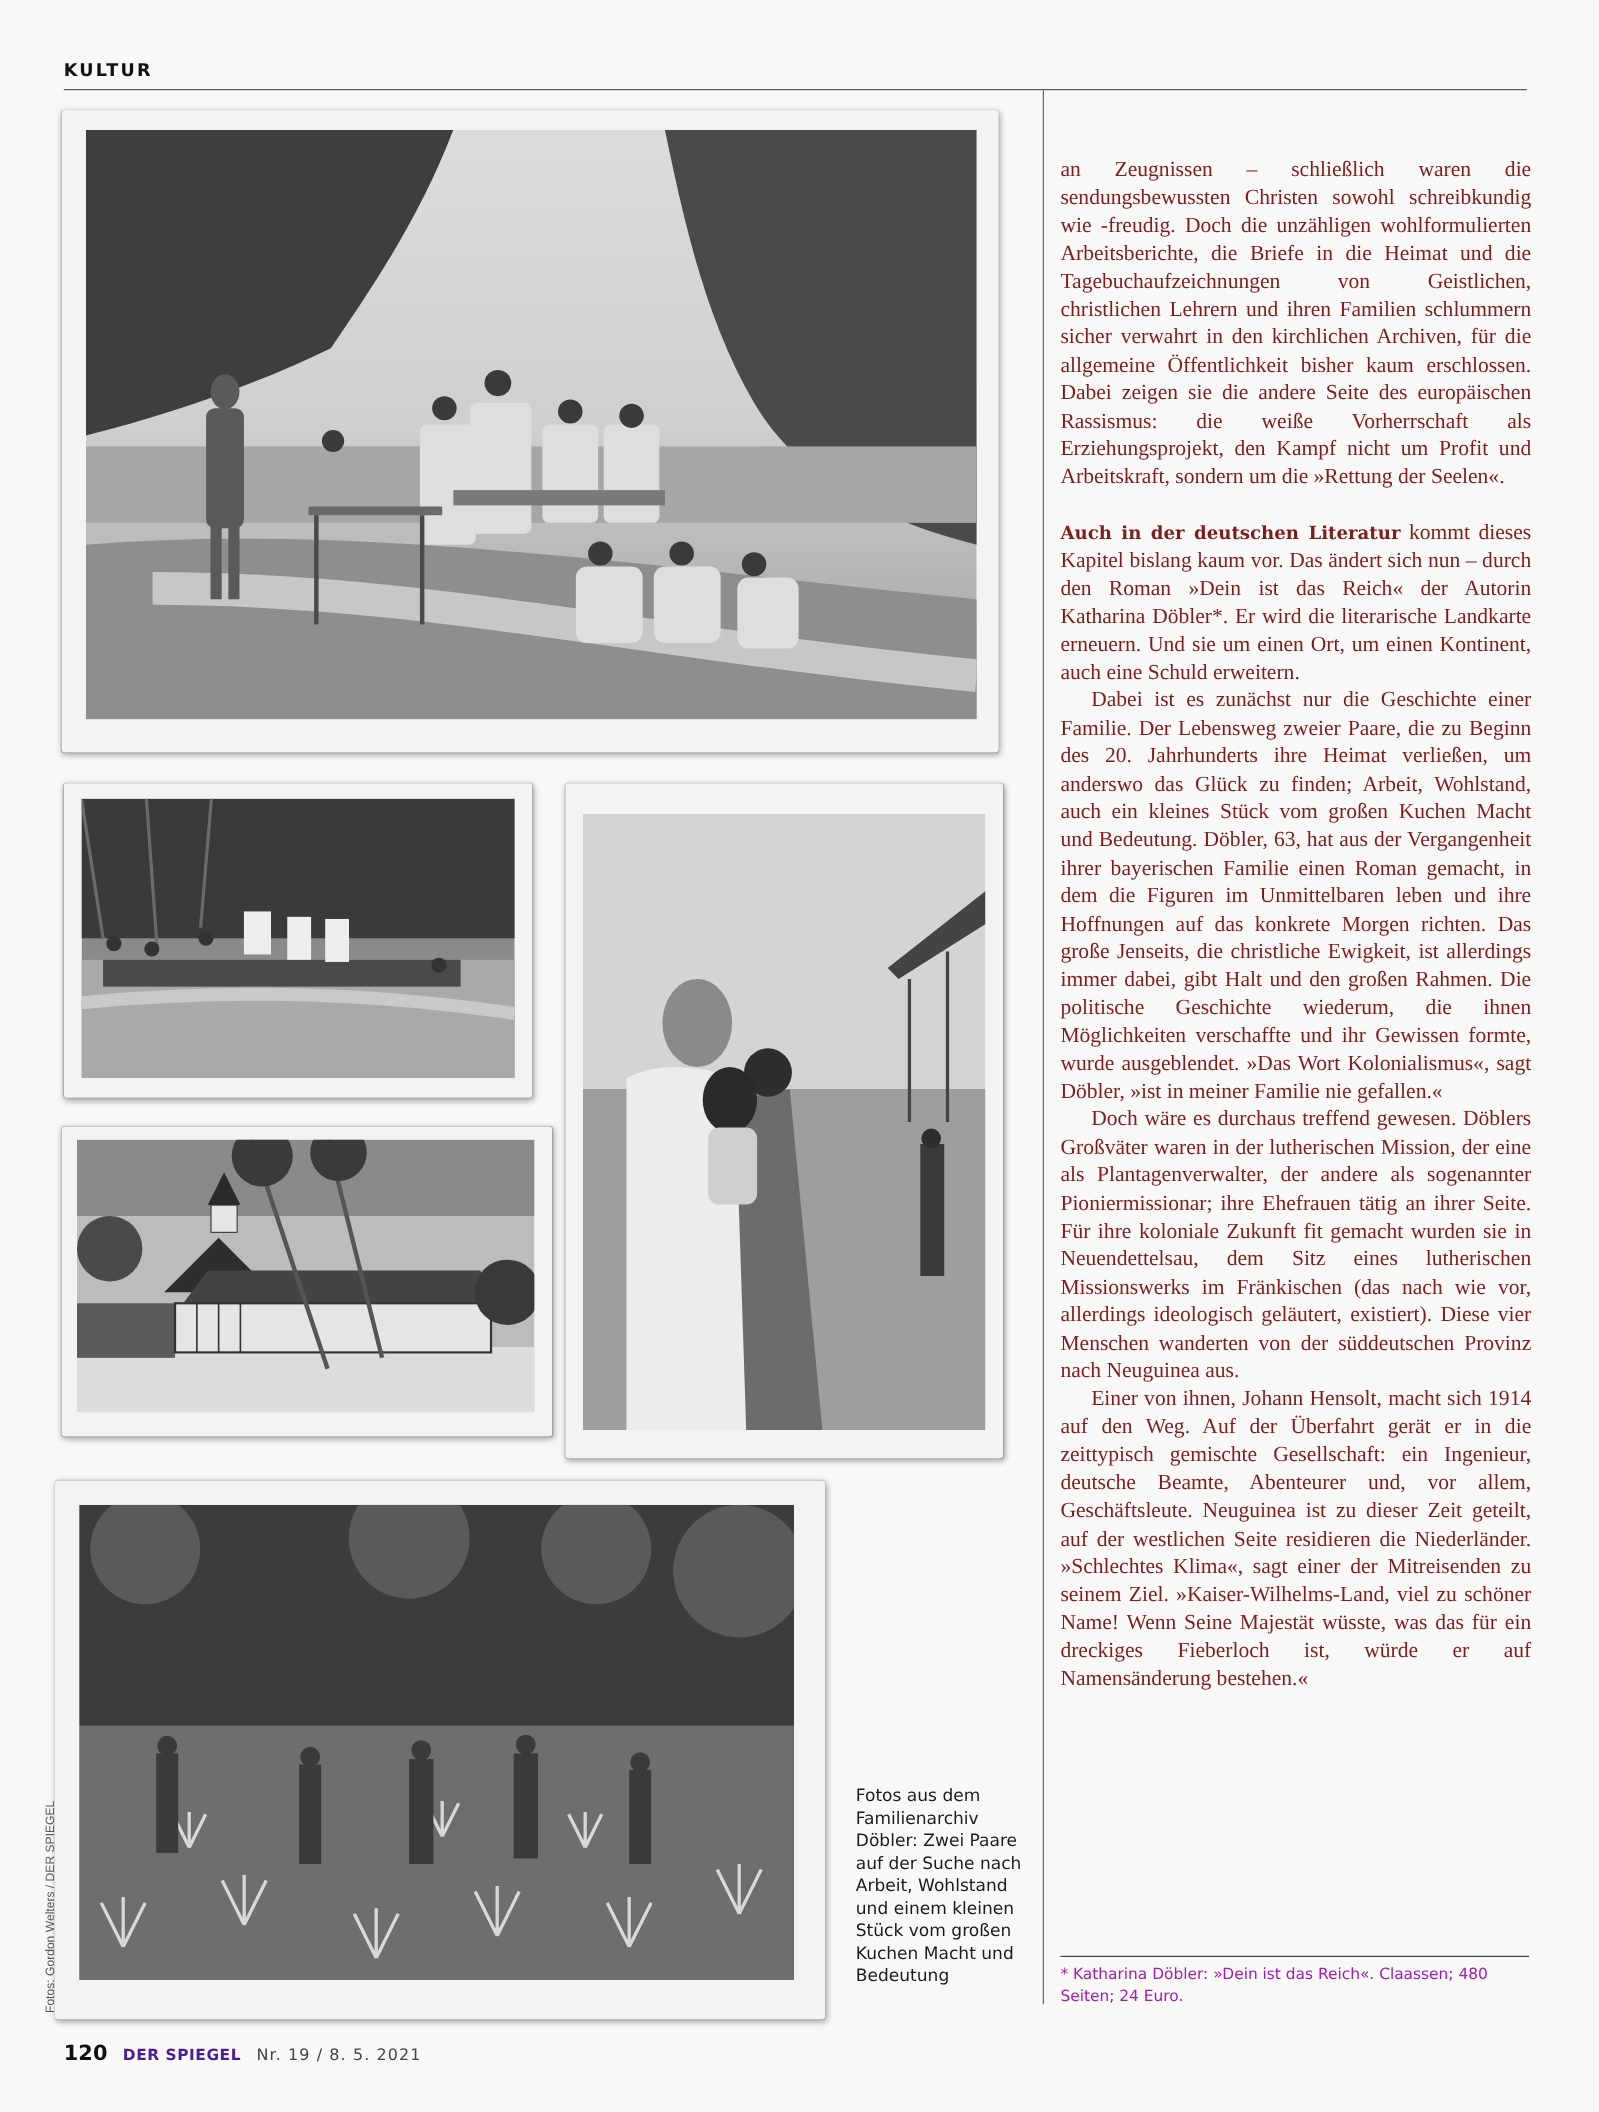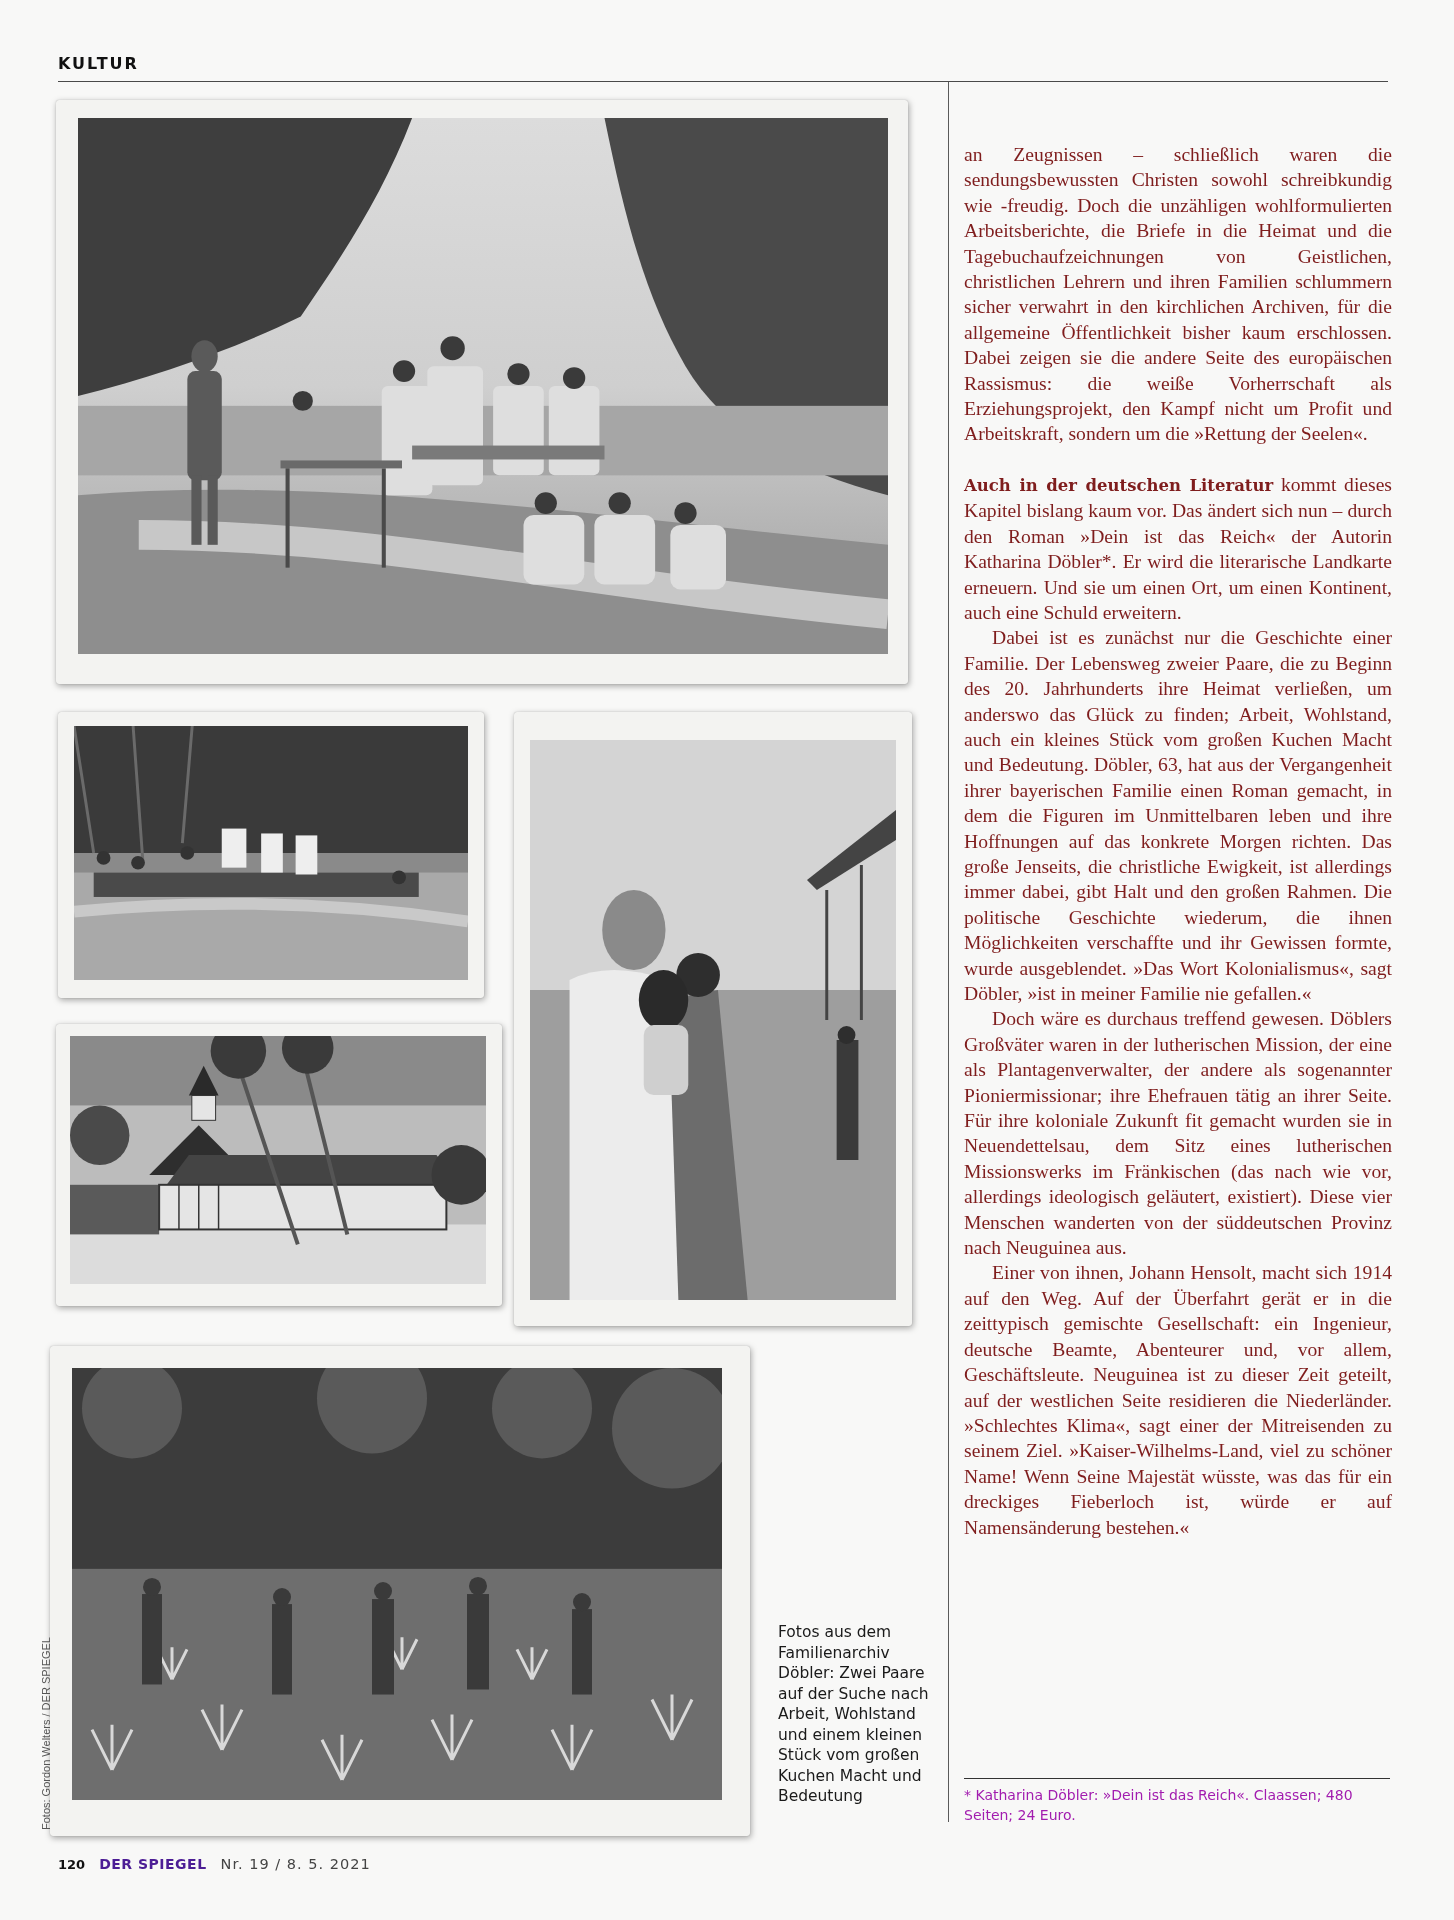--- a/index.html
+++ b/index.html
@@ -75,21 +75,21 @@
   }
   .footnote {
     position: absolute; left: 964px; top: 1786px; width: 430px;
     font-family: "DejaVu Sans", sans-serif; font-size: 14px; line-height: 19.5px; color: #a21caf;
   }
 
   .folio {
     position: absolute; left: 58px; top: 1856px; display: flex; align-items: baseline; gap: 14px;
     font-family: "DejaVu Sans", sans-serif;
   }
-  .folio .page { font-weight: bold; font-size: 13px; color: #111; }
+  .folio .page { font-weight: bold; font-size: 19px; color: #111; }
   .folio .mag { font-weight: bold; font-size: 14px; letter-spacing: 0.5px; color: #4c1d95; }
   .folio .issue { font-size: 14.5px; color: #444; letter-spacing: 1px; }
 </style>
 </head>
 <body>
 
 <div class="section-label">KULTUR</div>
 <div class="top-rule"></div>
 <div class="col-rule"></div>
 

